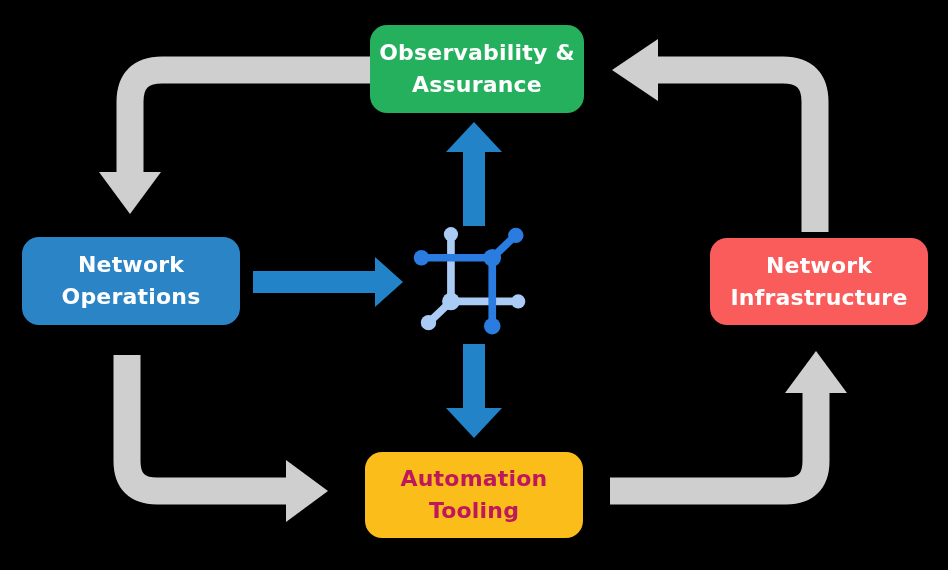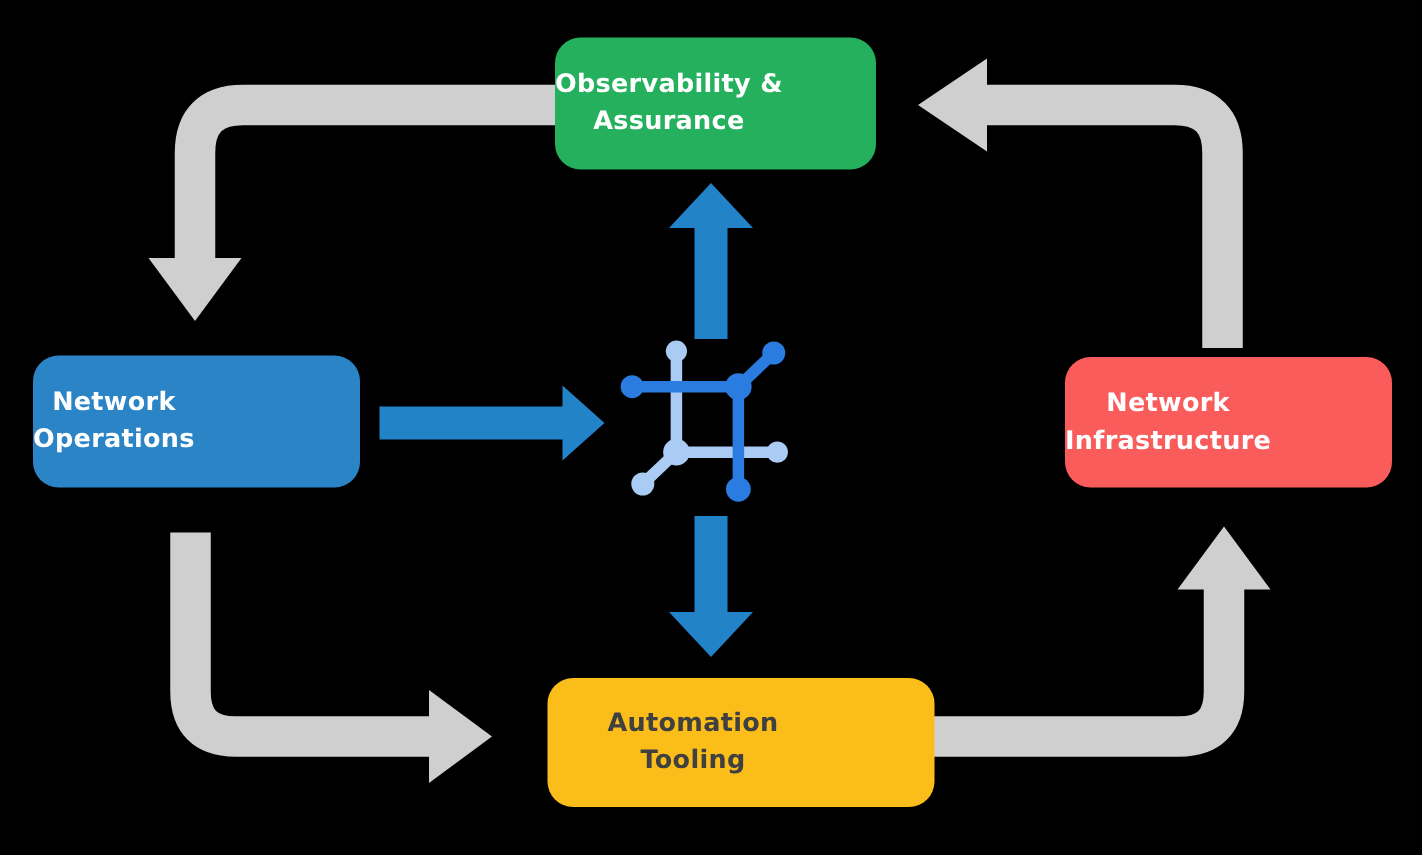--- a/index.html
+++ b/index.html
@@ -17,24 +17,24 @@
   .layer {
     position: absolute;
     left: 0;
     top: 0;
   }
   .node {
     position: absolute;
     border-radius: 17px;
     display: flex;
     align-items: center;
-    justify-content: flex-start;
+    justify-content: center;
     text-align: center;
     color: #ffffff;
-    font-size: 17px;
+    font-size: 22px;
     font-weight: 700;
     line-height: 1.45;
     letter-spacing: 0.2px;
     white-space: pre-line;
   }
   #node-observability        { left: 370px; top: 25px;  width: 214px; height: 88px; }
   #node-operations           { left: 22px;  top: 237px; width: 218px; height: 88px; }
   #node-infrastructure       { left: 710px; top: 238px; width: 218px; height: 87px; }
   #node-automation           { left: 365px; top: 452px; width: 218px; height: 86px; }
   #hub-icon {
@@ -117,18 +117,18 @@
   <div class="node" id="node-operations" style="background-color: rgb(42, 132, 198); color: rgb(255, 255, 255);">
     <span>Network
 Operations</span>
   </div>
 
   <div class="node" id="node-infrastructure" style="background-color: rgb(250, 92, 92); color: rgb(255, 255, 255);">
     <span>Network
 Infrastructure</span>
   </div>
 
-  <div class="node" id="node-automation" style="background-color: rgb(250, 189, 26); color: #404040; padding-left: 40px;">
+  <div class="node" id="node-automation" style="background-color: rgb(250, 189, 26); color: #be185d;">
     <span>Automation
 Tooling</span>
   </div>
 
 </div>
 
 </body></html>

